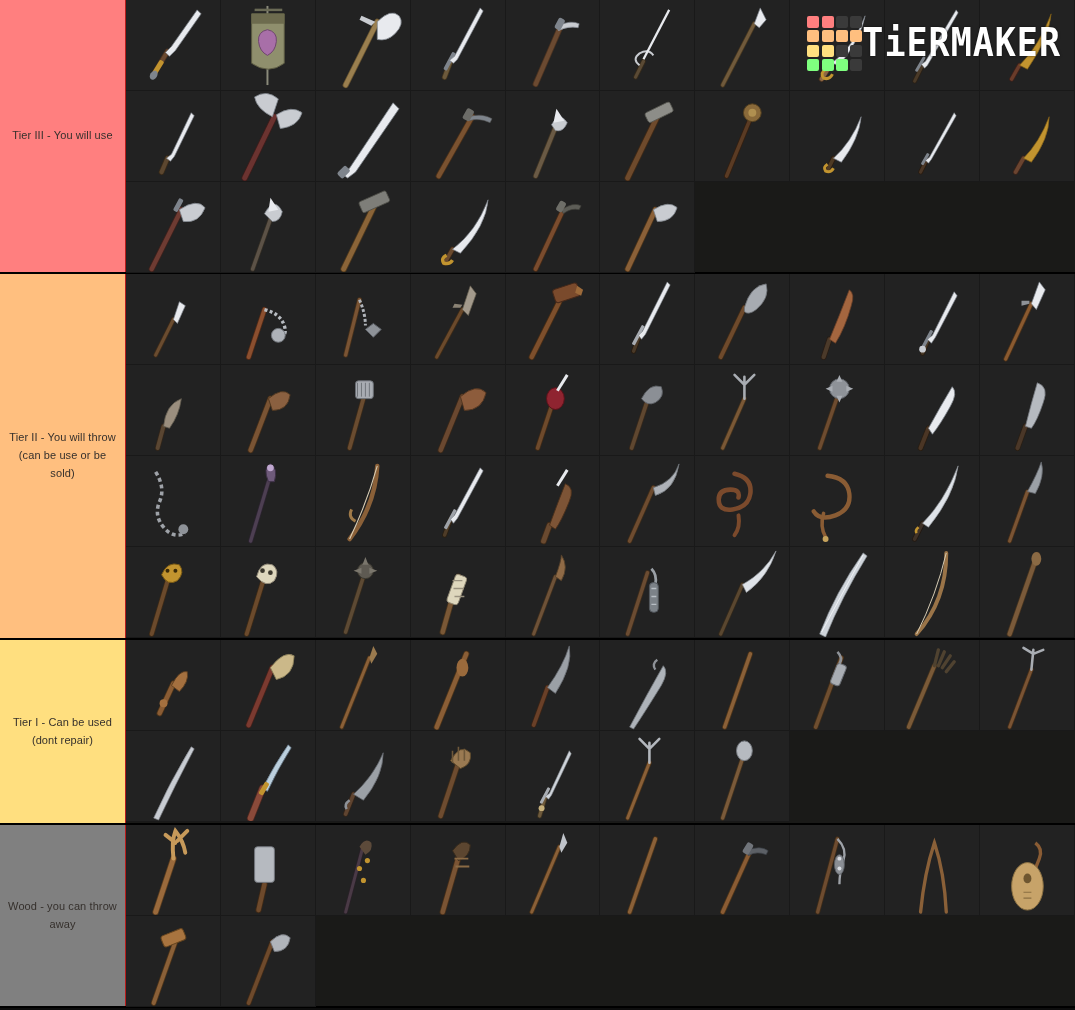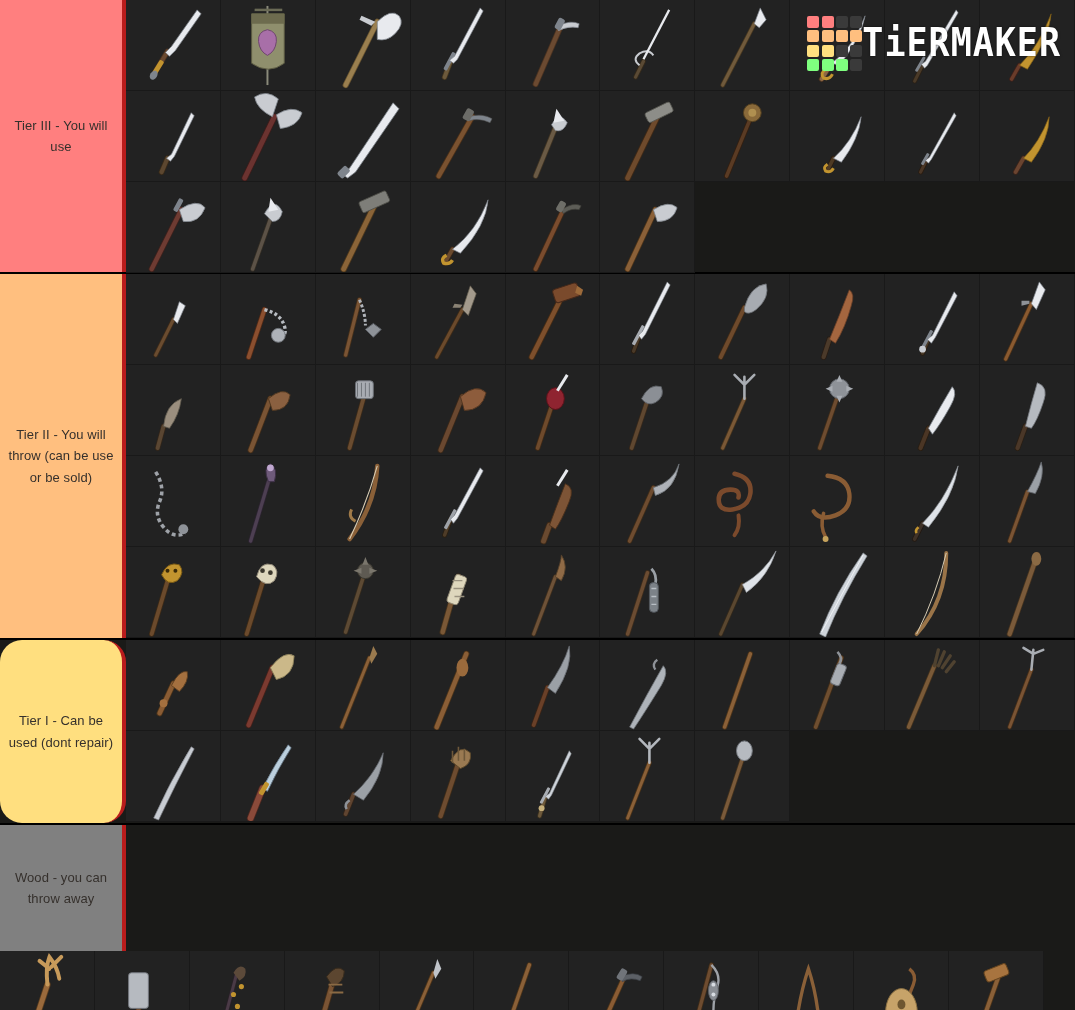--- a/index.html
+++ b/index.html
@@ -23,24 +23,24 @@
   }
   .tier-label{
     width:126px;
     flex:0 0 126px;
     box-sizing:border-box;
     display:flex;
     align-items:center;
     justify-content:center;
     text-align:center;
     color:#35302c;
-    font-size:13px;
+    font-size:11px;
     line-height:1.62;
     padding:4px 6px;
-    border-right:4px solid #b91c1c;
+    border-right:1px solid #b91c1c;
     letter-spacing:.1px;
   }
   .tier-items{
     flex:1 1 auto;
     display:flex;
     flex-wrap:wrap;
     align-content:flex-start;
     background:#1a1a18;
   }
   .cell{
@@ -619,21 +619,21 @@
           <div class="cell">
             <svg viewBox="0 0 95 91" preserveAspectRatio="none">
               <line x1="30" y1="88" x2="58" y2="8" stroke="#46331e" stroke-width="6" stroke-linecap="round"></line>
               <line x1="30" y1="88" x2="58" y2="8" stroke="#7a5a3a" stroke-width="4.4" stroke-linecap="round"></line>
               <ellipse cx="57" cy="12" rx="5" ry="7" fill="#8b6a44"></ellipse>
             </svg>
           </div>
         </div>
       </div>
       <div class="tier-row" style="height: 185px;">
-        <div class="tier-label" style="background: rgb(255, 223, 127); border-radius: 22px;">Tier I - Can be used (dont repair)</div>
+        <div class="tier-label" style="background: rgb(255, 223, 127);">Tier I - Can be used (dont repair)</div>
         <div class="tier-items">
           <div class="cell">
             <svg viewBox="0 0 95 91" preserveAspectRatio="none">
               <line x1="34" y1="74" x2="48" y2="44" stroke="#4e3418" stroke-width="6.199999999999999" stroke-linecap="round"></line>
               <line x1="34" y1="74" x2="48" y2="44" stroke="#8a5c34" stroke-width="4.6" stroke-linecap="round"></line>
               <path d="M46 46 q8 -16 16 -14 q2 10 -8 20 z" fill="#a4703f" stroke="#5f3f20" stroke-width="0.9"></path>
               <circle cx="38" cy="64" r="4" fill="#a4703f"></circle>
             </svg>
           </div>
           <div class="cell">
@@ -745,21 +745,21 @@
           </div>
           <div class="cell">
             <svg viewBox="0 0 95 91" preserveAspectRatio="none">
               <line x1="28" y1="88" x2="48" y2="28" stroke="#45321c" stroke-width="5" stroke-linecap="round"></line>
               <line x1="28" y1="88" x2="48" y2="28" stroke="#7a5a3a" stroke-width="3.4" stroke-linecap="round"></line>
               <ellipse cx="50" cy="20" rx="8" ry="10" fill="#b6bac0" stroke="#73777d" stroke-width="1"></ellipse>
             </svg>
           </div>
         </div>
       </div>
-      <div class="tier-row" style="height: 183px; flex-direction: column;">
+      <div class="tier-row" style="height: 183px;">
         <div class="tier-label" style="background: rgb(128, 128, 128);">Wood - you can throw away</div>
         <div class="tier-items">
           <div class="cell">
             <svg viewBox="0 0 95 91" preserveAspectRatio="none">
               <line x1="30" y1="88" x2="48" y2="34" stroke="#593c1e" stroke-width="6.6" stroke-linecap="round"></line>
               <line x1="30" y1="88" x2="48" y2="34" stroke="#9a6a3c" stroke-width="5" stroke-linecap="round"></line>
               <path d="M48 34 q-2 -18 2 -28 q8 10 10 22 M50 18 l-10 -8 M52 16 l10 -10" fill="none" stroke="#c79a5a" stroke-width="4" stroke-linecap="round"></path>
             </svg>
           </div>
           <div class="cell">

